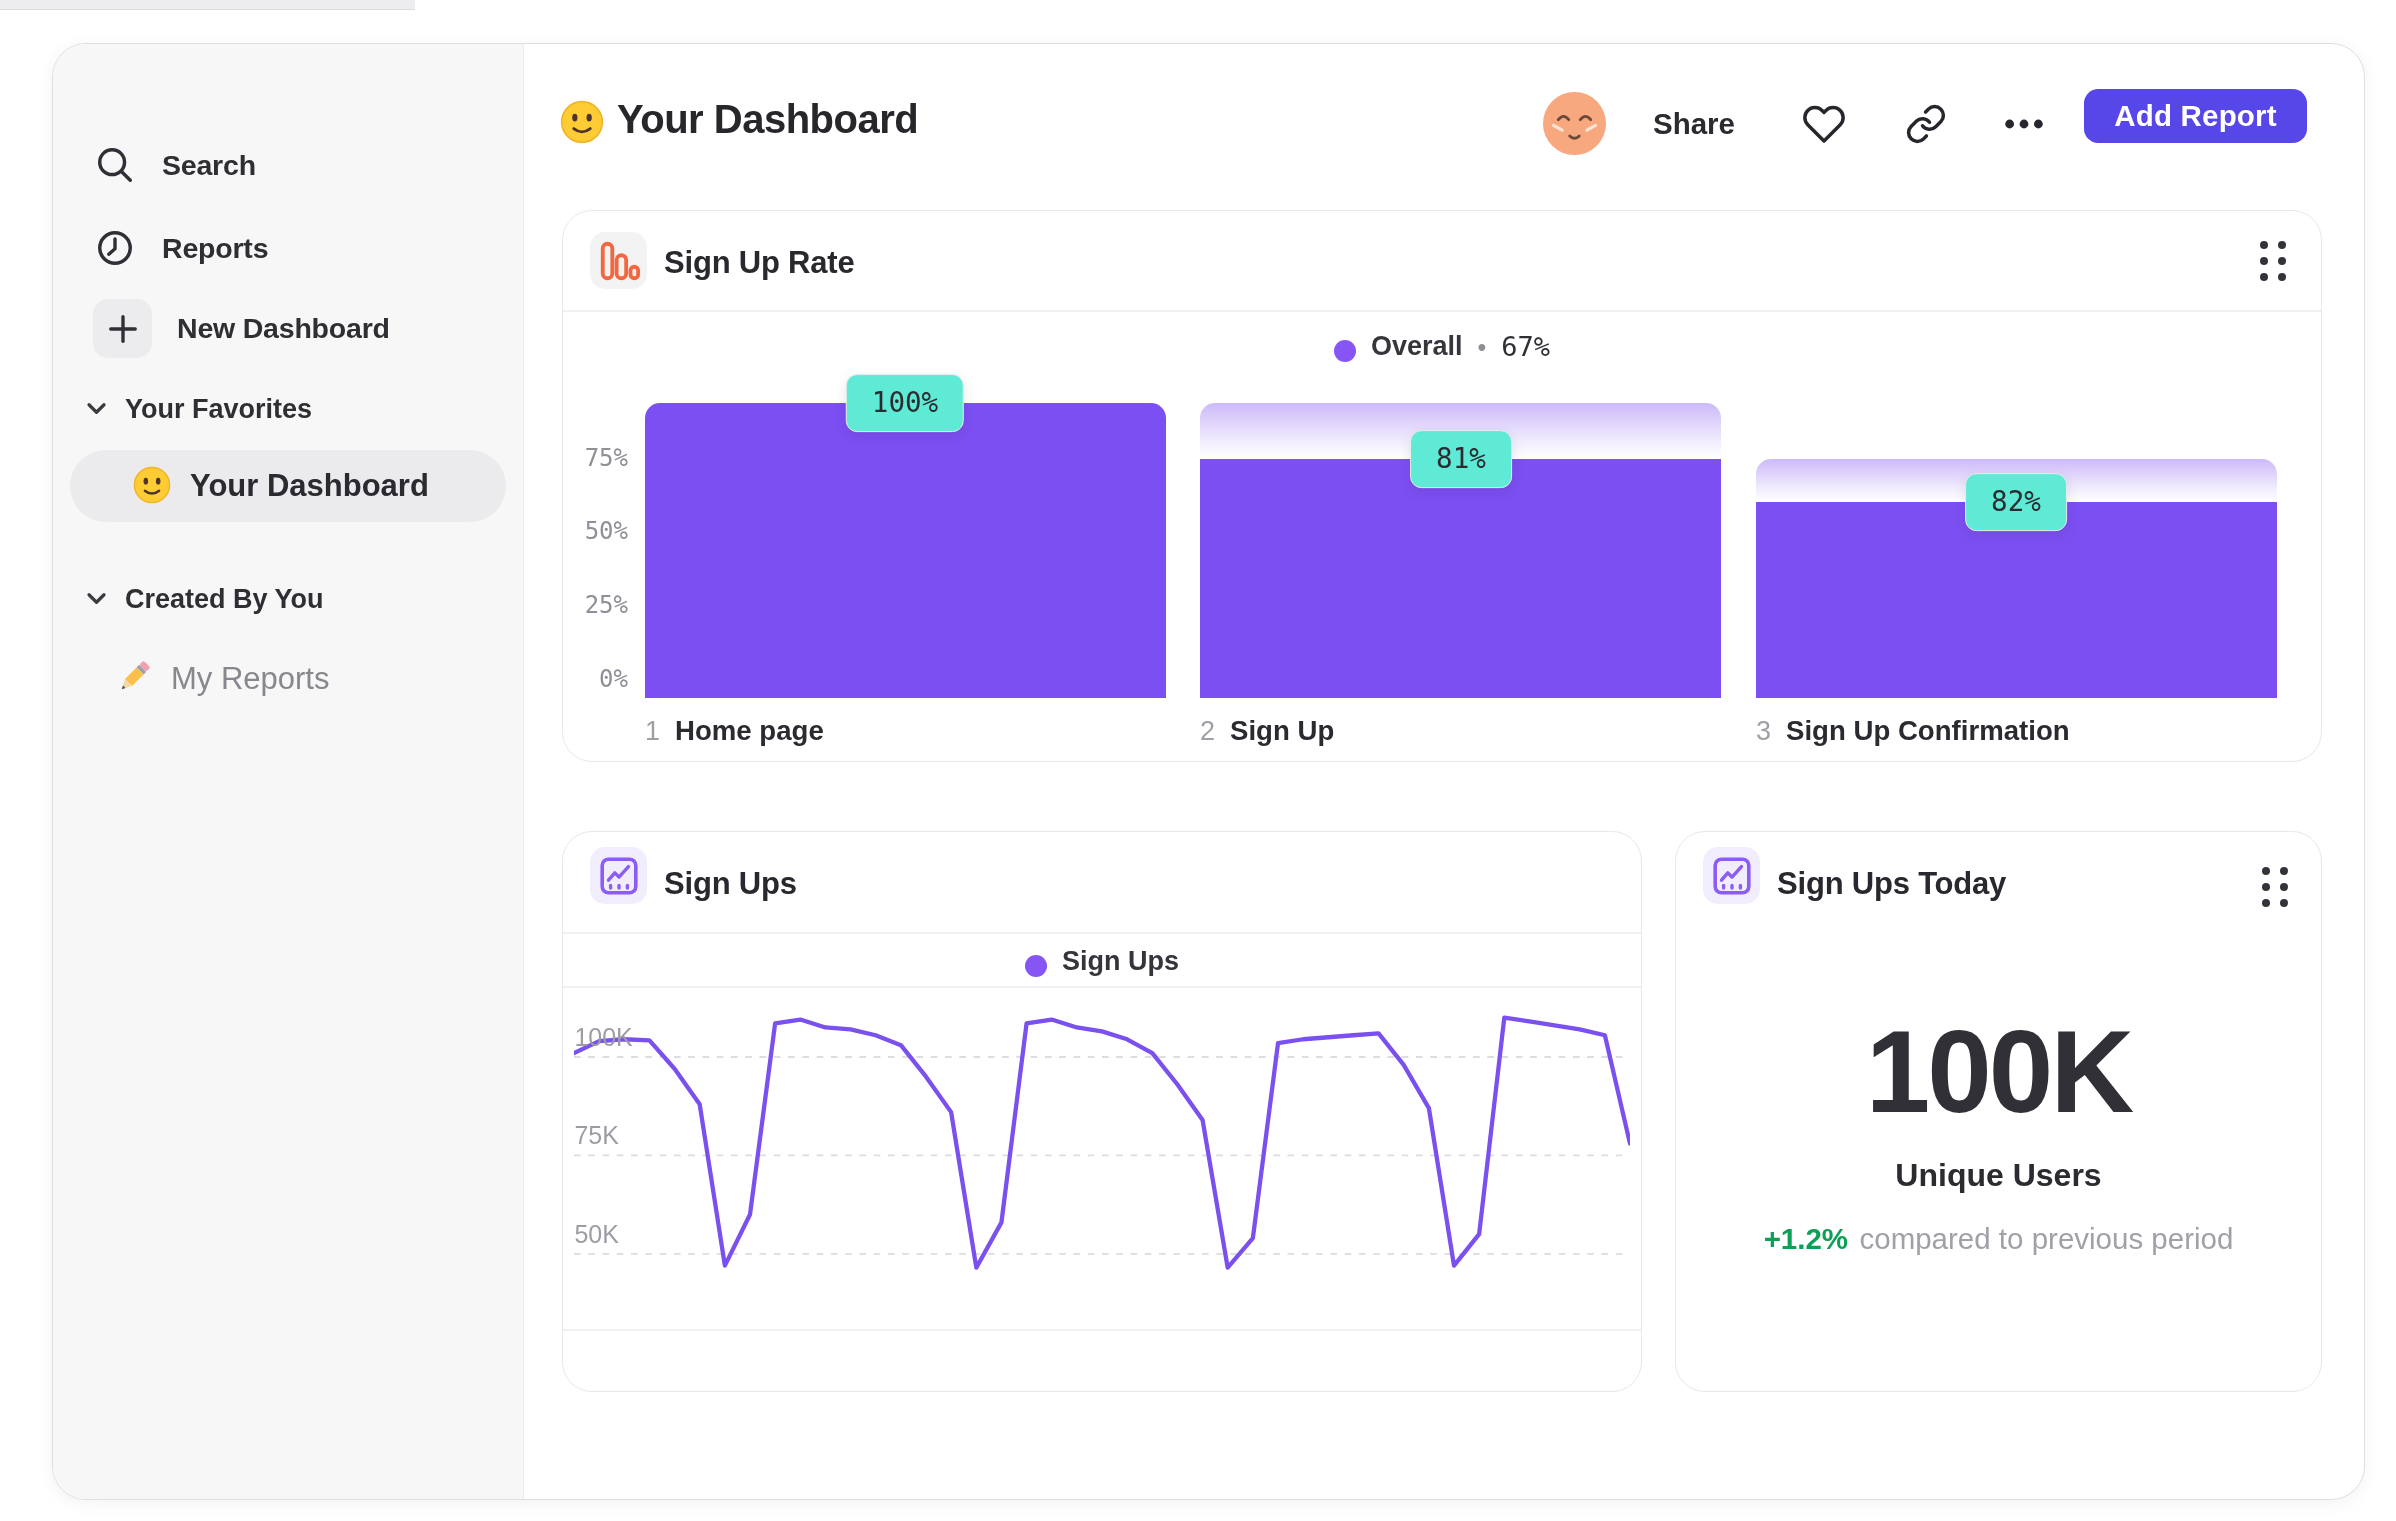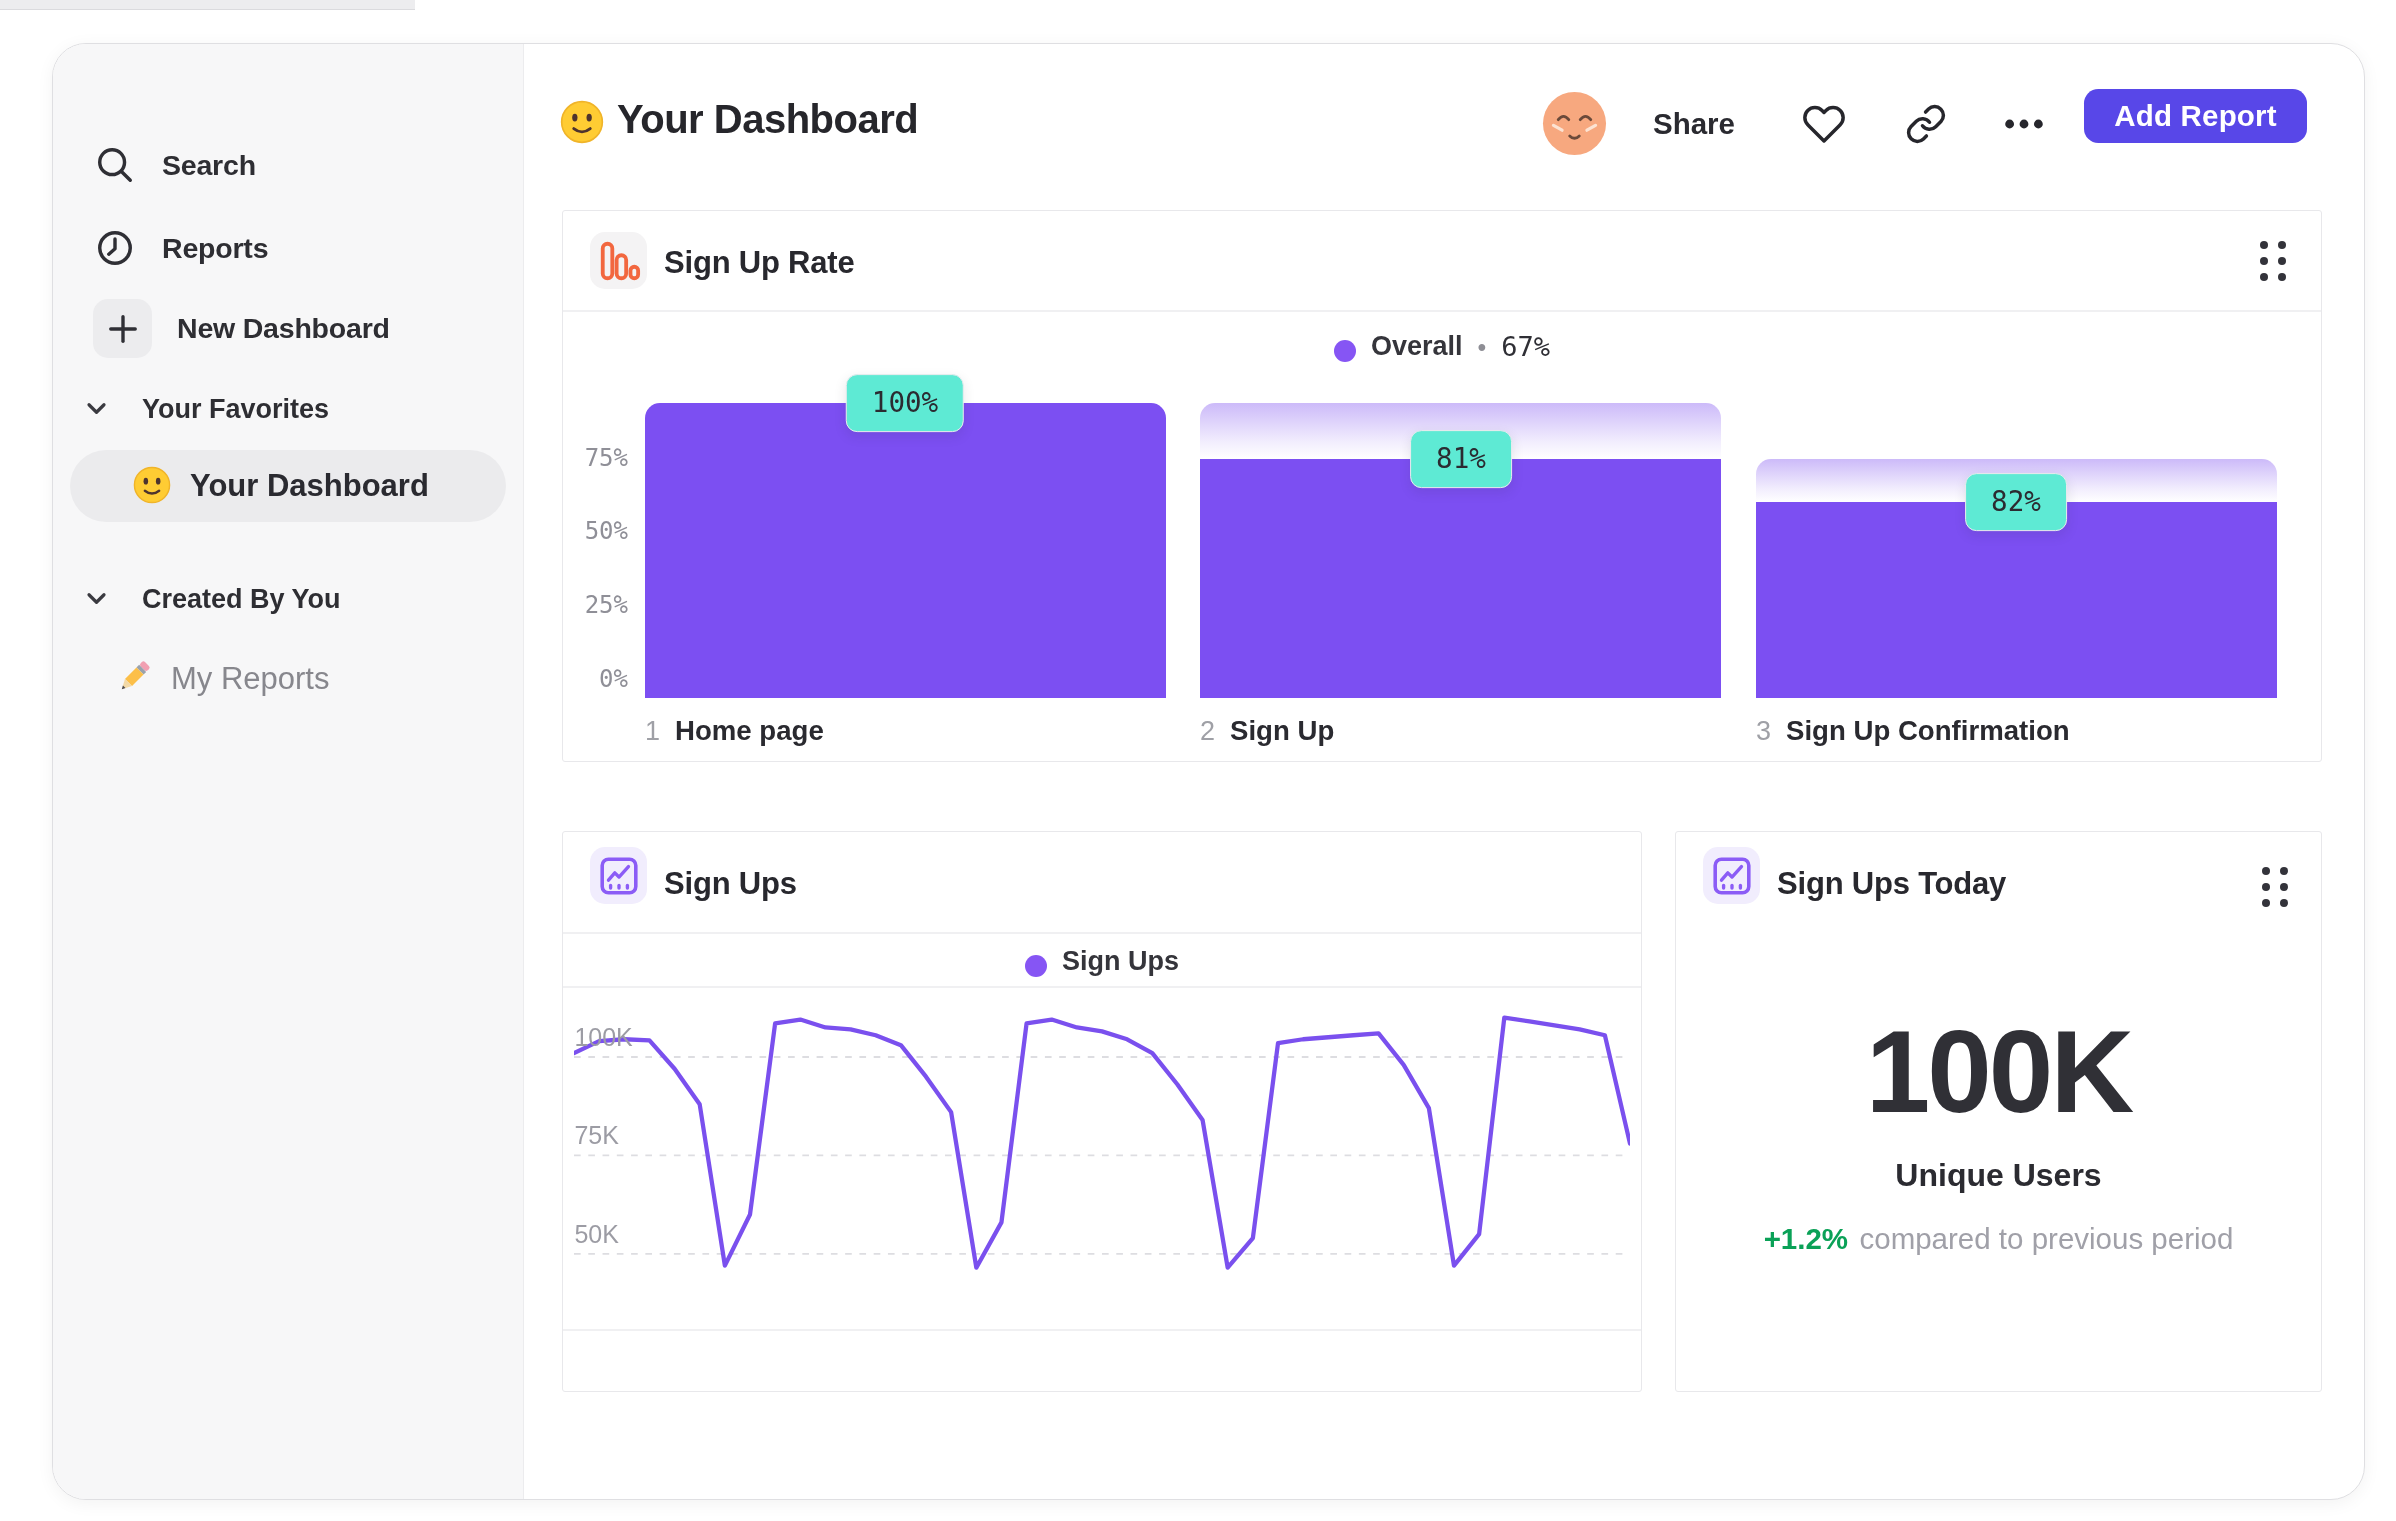--- a/index.html
+++ b/index.html
@@ -7,38 +7,38 @@
          font-family:"Liberation Sans",sans-serif;color:#28282E;}
   .top-strip{position:absolute;left:0;top:0;width:415px;height:8.6px;background:#EDEDEF;border-bottom:1.9px solid #DBDBDE;}
   .window{position:absolute;left:52px;top:43px;width:2311px;height:1455px;background:#fff;
           border:1.9px solid #DFDFE2;border-radius:34px;box-shadow:0 3.8px 17px rgba(0,0,0,.05);overflow:hidden;}
   
   .sidebar{position:absolute;left:0;top:0;width:470px;height:100%;background:#F7F7F8;border-right:1.9px solid #ECECEE;}
   .side-row{position:absolute;display:flex;align-items:center;gap:25px;left:40px;cursor:pointer;}
   .side-row .lbl{font-size:28.5px;font-weight:600;color:#2E2E33;letter-spacing:-0.2px;}
   .icon-44{width:44px;height:44px;display:flex;align-items:center;justify-content:center;}
   .plus-tile{width:59px;height:59px;border-radius:15px;background:#ECECEE;display:flex;align-items:center;justify-content:center;}
-  .section-head{position:absolute;left:32px;display:flex;align-items:center;gap:34px;cursor:pointer;text-align:center;}
+  .section-head{position:absolute;left:32px;display:flex;align-items:center;gap:17px;cursor:pointer;text-align:center;}
   .section-head .lbl{font-size:27px;font-weight:700;color:#2E2E33;}
   .pill{position:absolute;left:17px;width:436px;height:72px;border-radius:36px;background:#EBEBED;
         display:flex;align-items:center;gap:19px;padding-left:63px;box-sizing:border-box;cursor:pointer;}
   .pill .lbl{font-size:31px;font-weight:600;color:#2A2A30;}
   .sub-row{position:absolute;left:80px;display:flex;align-items:center;gap:17px;cursor:pointer;}
   .sub-row .lbl{font-size:31px;font-weight:500;color:#87878D;}
   
   .page-title{position:absolute;left:564px;top:53px;font-size:40px;font-weight:700;color:#26262B;letter-spacing:-0.5px;}
   .h-emoji{position:absolute;left:507px;top:56px;}
   .share-lbl{position:absolute;left:1600px;top:63px;font-size:29.5px;font-weight:600;color:#2A2A30;cursor:pointer;}
   .h-icon{position:absolute;top:57px;width:46px;height:46px;display:flex;align-items:center;justify-content:center;cursor:pointer;}
   .avatar{position:absolute;left:1489px;top:47px;width:65px;height:65px;border-radius:50%;cursor:pointer;}
   .add-btn{position:absolute;left:2031px;top:45px;width:223px;height:54px;border-radius:14.3px;background:#5847E8;
            color:#fff;font-size:29.5px;font-weight:600;display:flex;align-items:center;justify-content:center;
            border:none;cursor:pointer;font-family:"Liberation Sans",sans-serif;letter-spacing:0.2px;}
   
-  .card{position:absolute;background:#fff;border:1.9px solid #E8E8EB;border-radius:3px;box-sizing:border-box;padding-left:12px;}
+  .card{position:absolute;background:#fff;border:1.9px solid #E8E8EB;border-radius:30px;box-sizing:border-box;padding-left:12px;}
   .card-head{position:absolute;left:0;top:0;right:0;height:99px;}
   .tile{position:absolute;left:27px;top:21px;width:57px;height:57px;border-radius:15px;display:flex;align-items:center;justify-content:center;}
   .tile.gray{background:#F4F3F4;} .tile.lav{background:#F1EDFD;}
   .card-title{position:absolute;left:101px;top:34px;font-size:31px;font-weight:700;color:#28282E;letter-spacing:-0.2px;}
   .divider{position:absolute;left:0;right:0;height:1.9px;background:#F0F0F2;}
   .drag{position:absolute;width:42px;height:46px;display:grid;grid-template-columns:repeat(2,8.6px);grid-template-rows:repeat(3,8.6px);
         gap:7.6px 9.5px;align-content:center;justify-content:center;cursor:grab;}
   .drag i{width:8.6px;height:8.6px;border-radius:50%;background:#33333A;}
   .legend{position:absolute;left:0;right:0;display:flex;align-items:flex-end;justify-content:center;gap:15px;cursor:pointer;}
   .legend .dot{width:22px;height:22px;border-radius:50%;}

